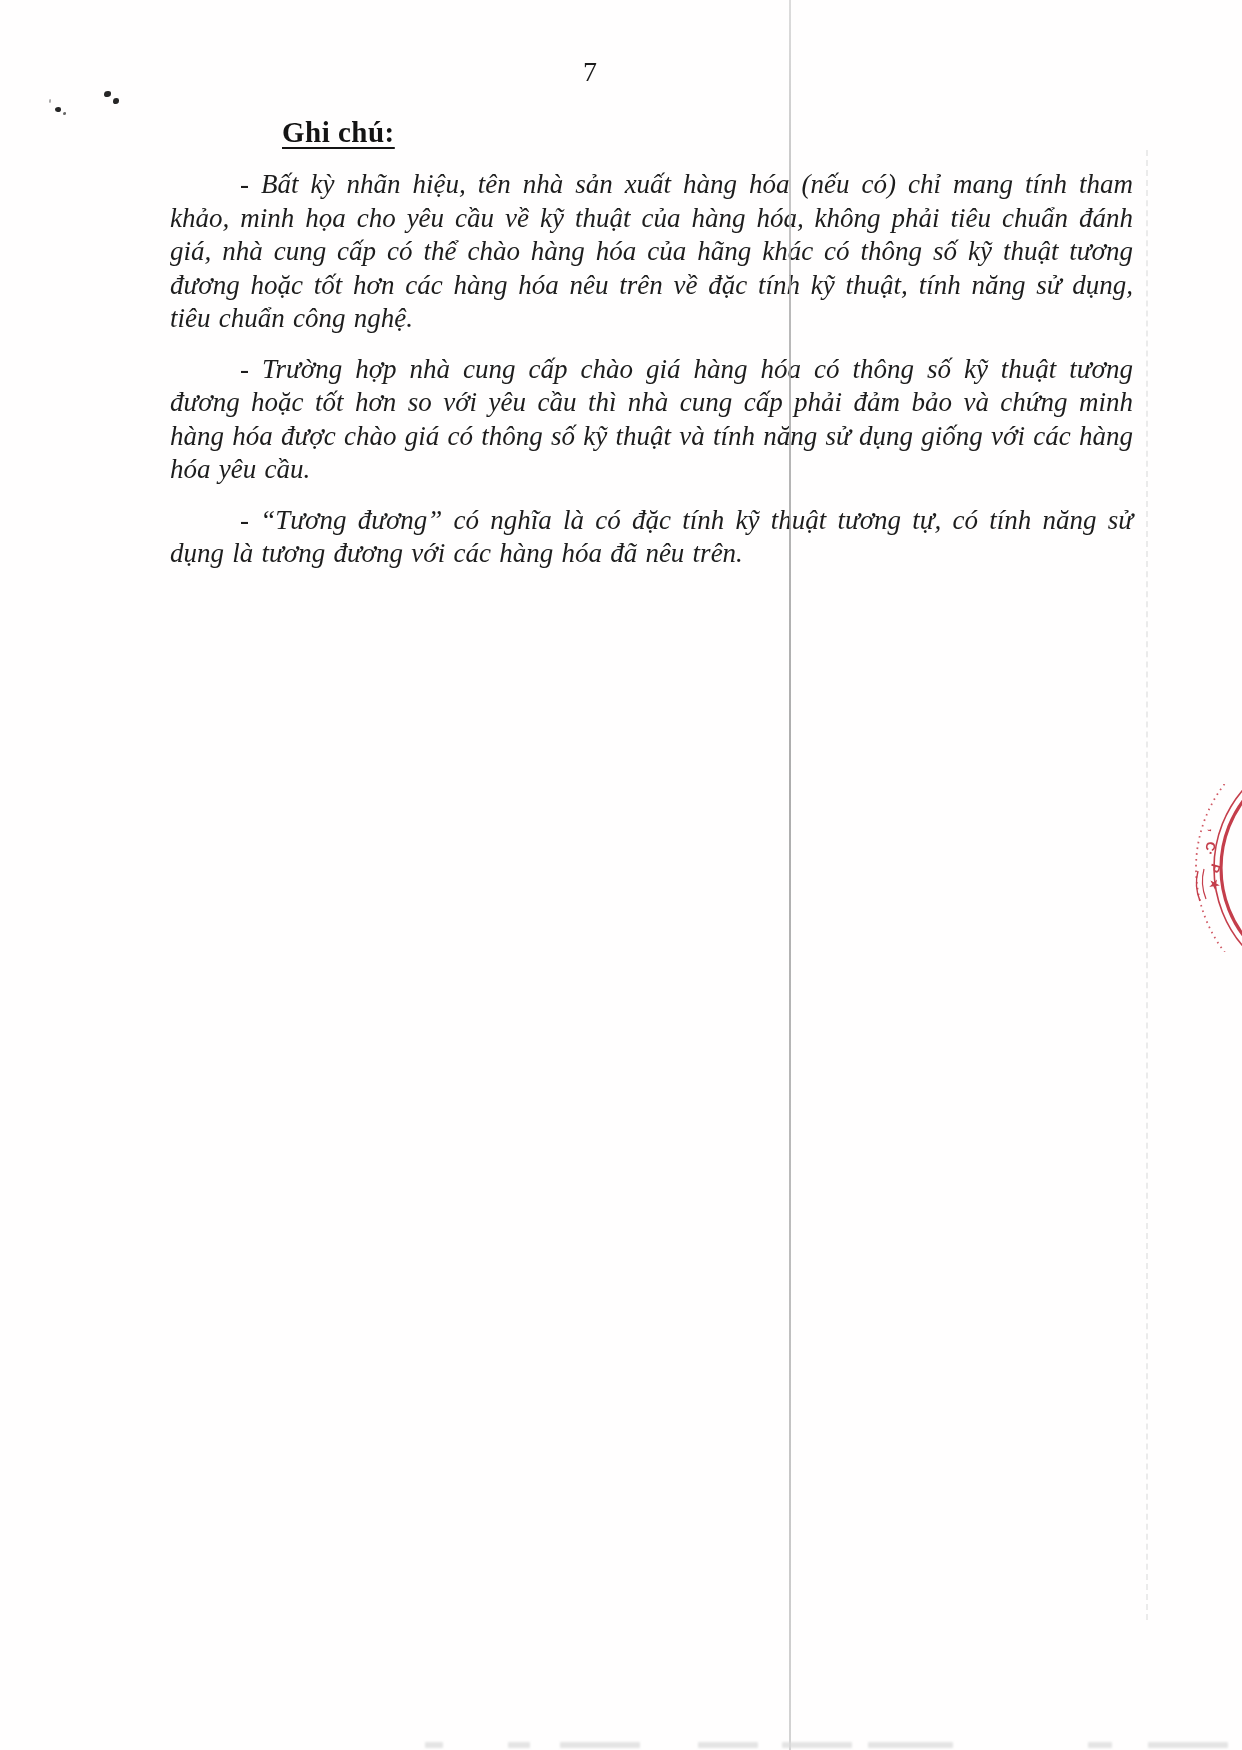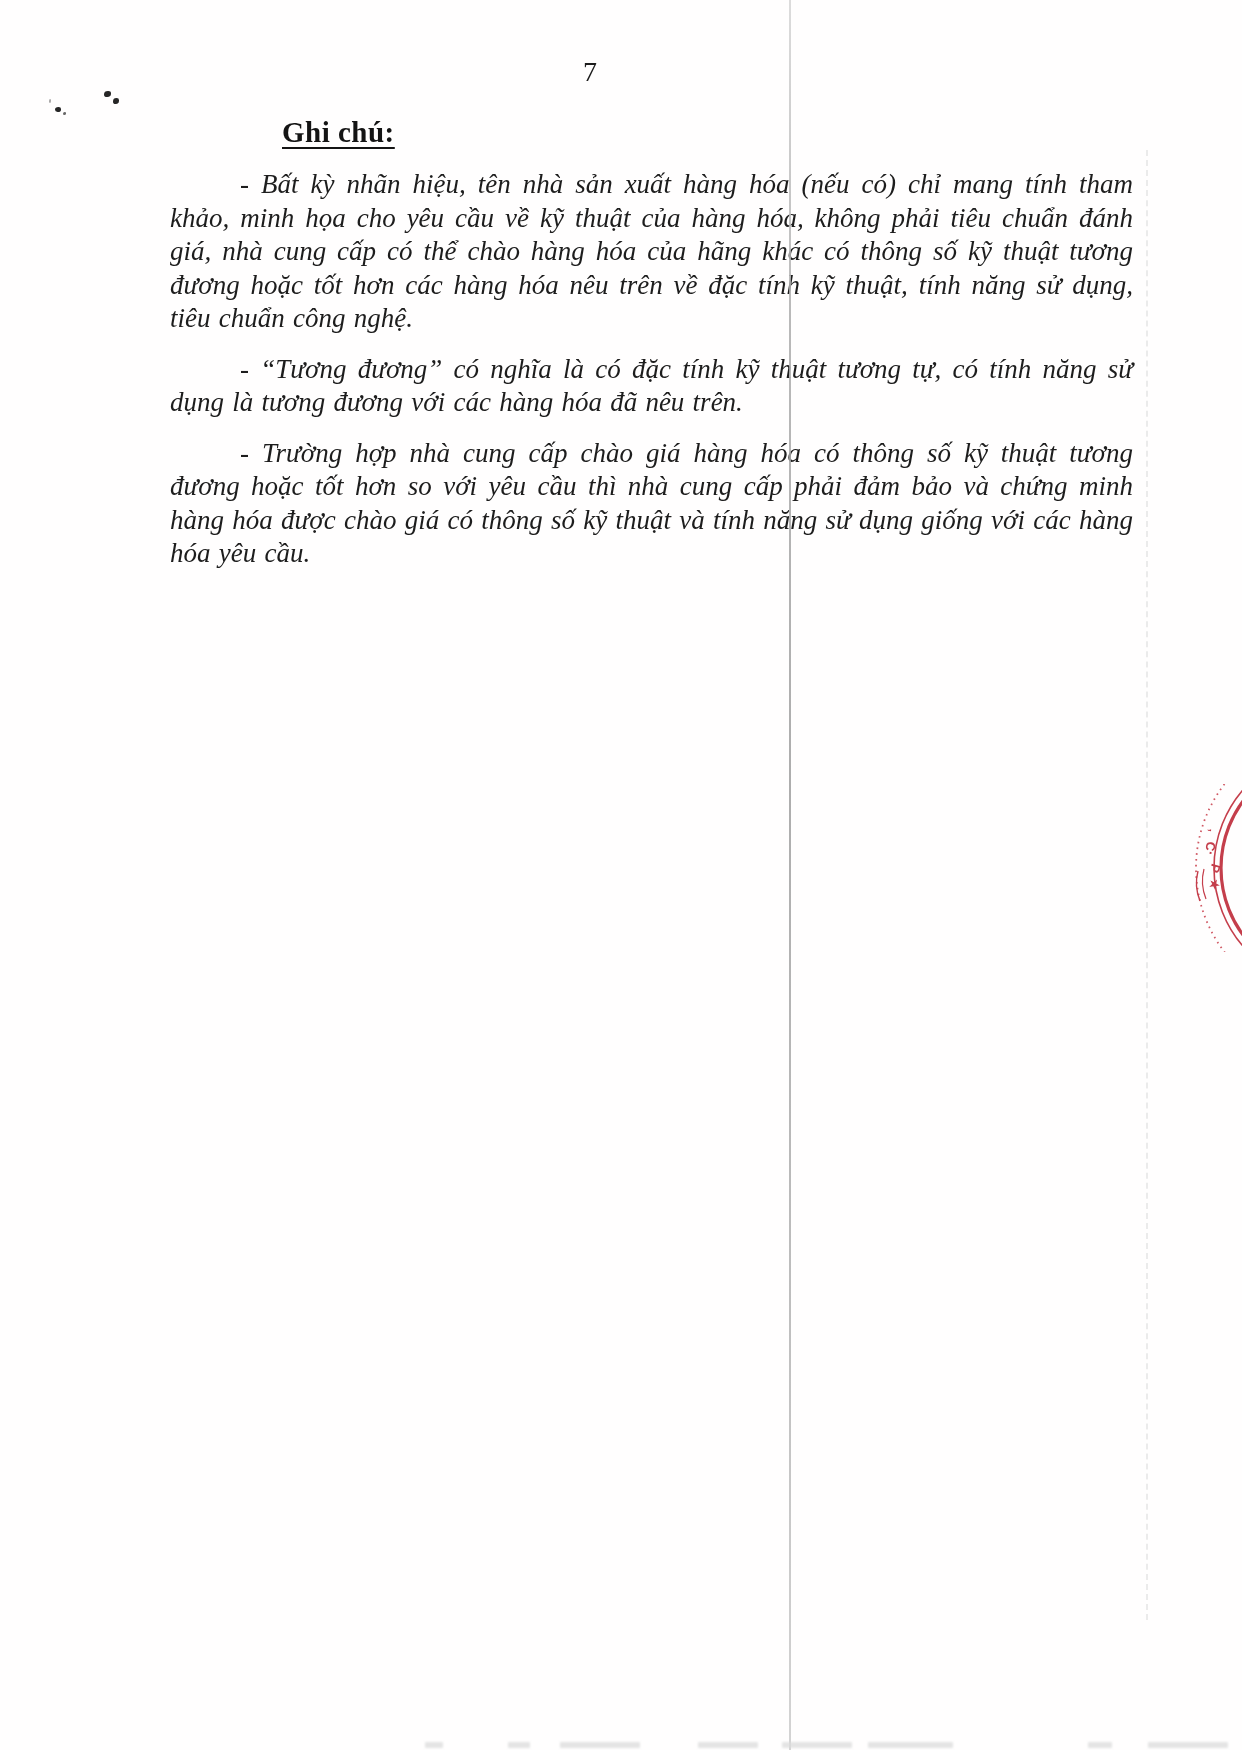--- a/index.html
+++ b/index.html
@@ -85,22 +85,22 @@
 <body>
 
 <div class="page">
 
   <div class="page-number">7</div>
 
   <div class="heading">Ghi chú:</div>
 
   <div class="text-block">
     <p>- Bất kỳ nhãn hiệu, tên nhà sản xuất hàng hóa (nếu có) chỉ mang tính tham khảo, minh họa cho yêu cầu về kỹ thuật của hàng hóa, không phải tiêu chuẩn đánh giá, nhà cung cấp có thể chào hàng hóa của hãng khác có thông số kỹ thuật tương đương hoặc tốt hơn các hàng hóa nêu trên về đặc tính kỹ thuật, tính năng sử dụng, tiêu chuẩn công nghệ.</p>
+    <p>- Trường hợp nhà cung cấp chào giá hàng hóa có thông số kỹ thuật tương đương hoặc tốt hơn so với yêu cầu thì nhà cung cấp phải đảm bảo và chứng minh hàng hóa được chào giá có thông số kỹ thuật và tính năng sử dụng giống với các hàng hóa yêu cầu.</p>
     <p>- “Tương đương” có nghĩa là có đặc tính kỹ thuật tương tự, có tính năng sử dụng là tương đương với các hàng hóa đã nêu trên.</p>
-    <p>- Trường hợp nhà cung cấp chào giá hàng hóa có thông số kỹ thuật tương đương hoặc tốt hơn so với yêu cầu thì nhà cung cấp phải đảm bảo và chứng minh hàng hóa được chào giá có thông số kỹ thuật và tính năng sử dụng giống với các hàng hóa yêu cầu.</p>
   </div>
 
   <div class="fold-line"></div>
   <div class="scan-dash-line"></div>
 
   <div class="speck s1"></div>
   <div class="speck s2"></div>
   <div class="speck s3"></div>
   <div class="speck s4"></div>
   <div class="speck s5"></div>

